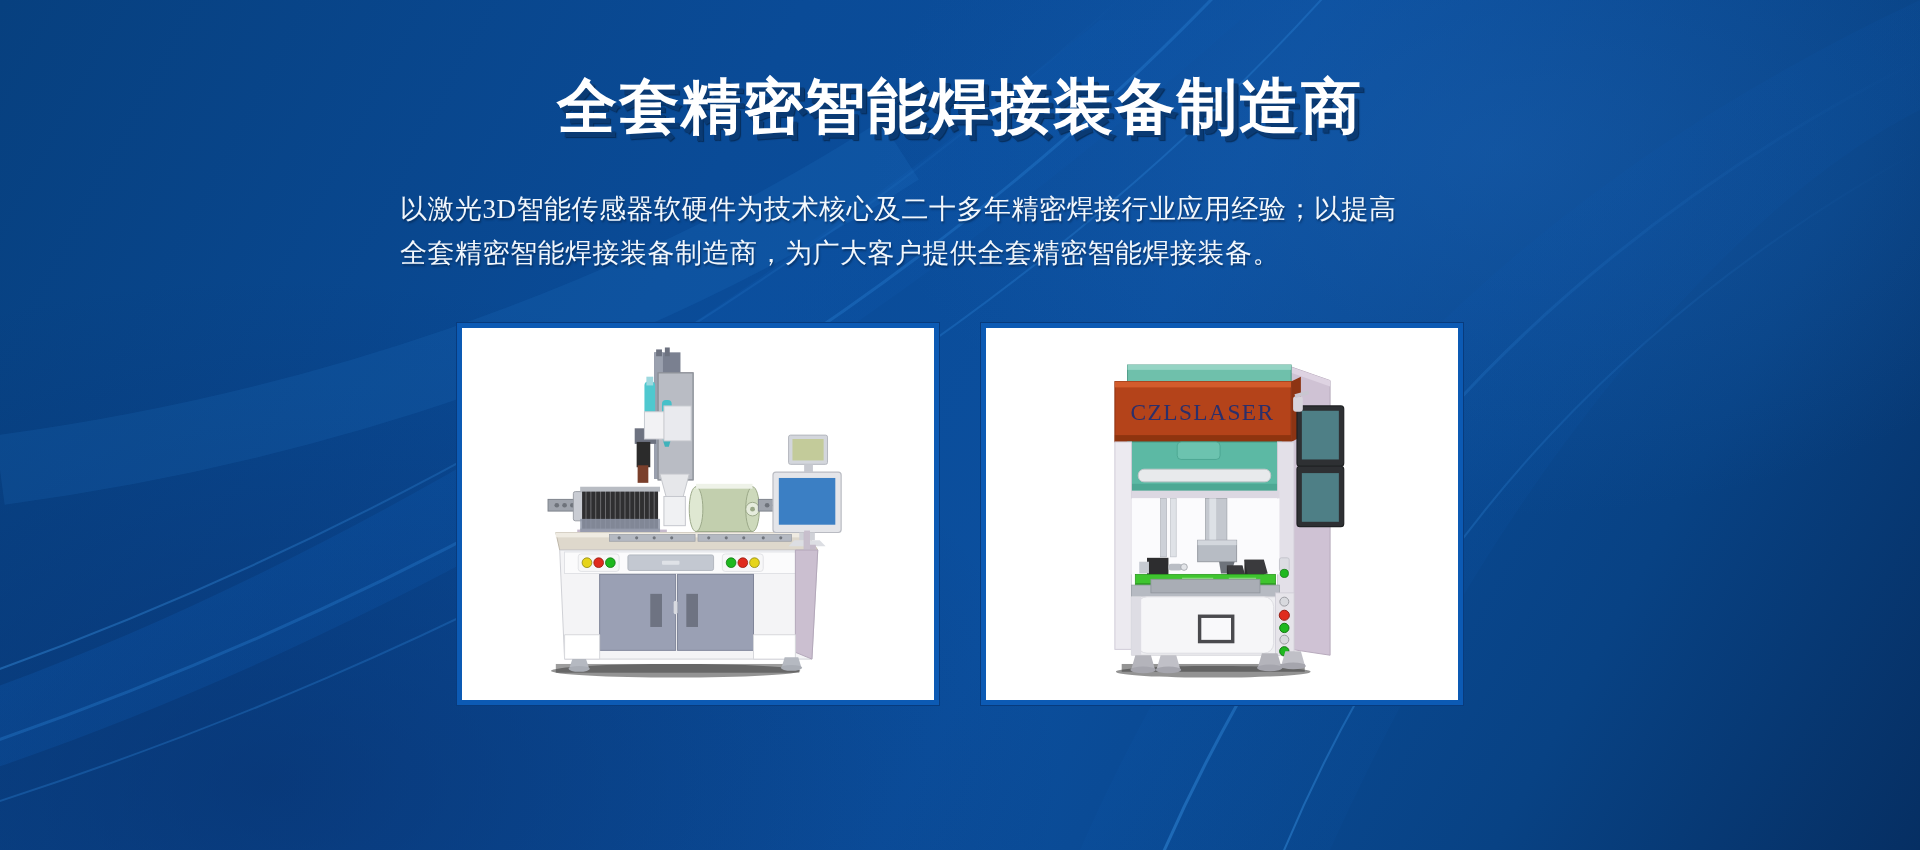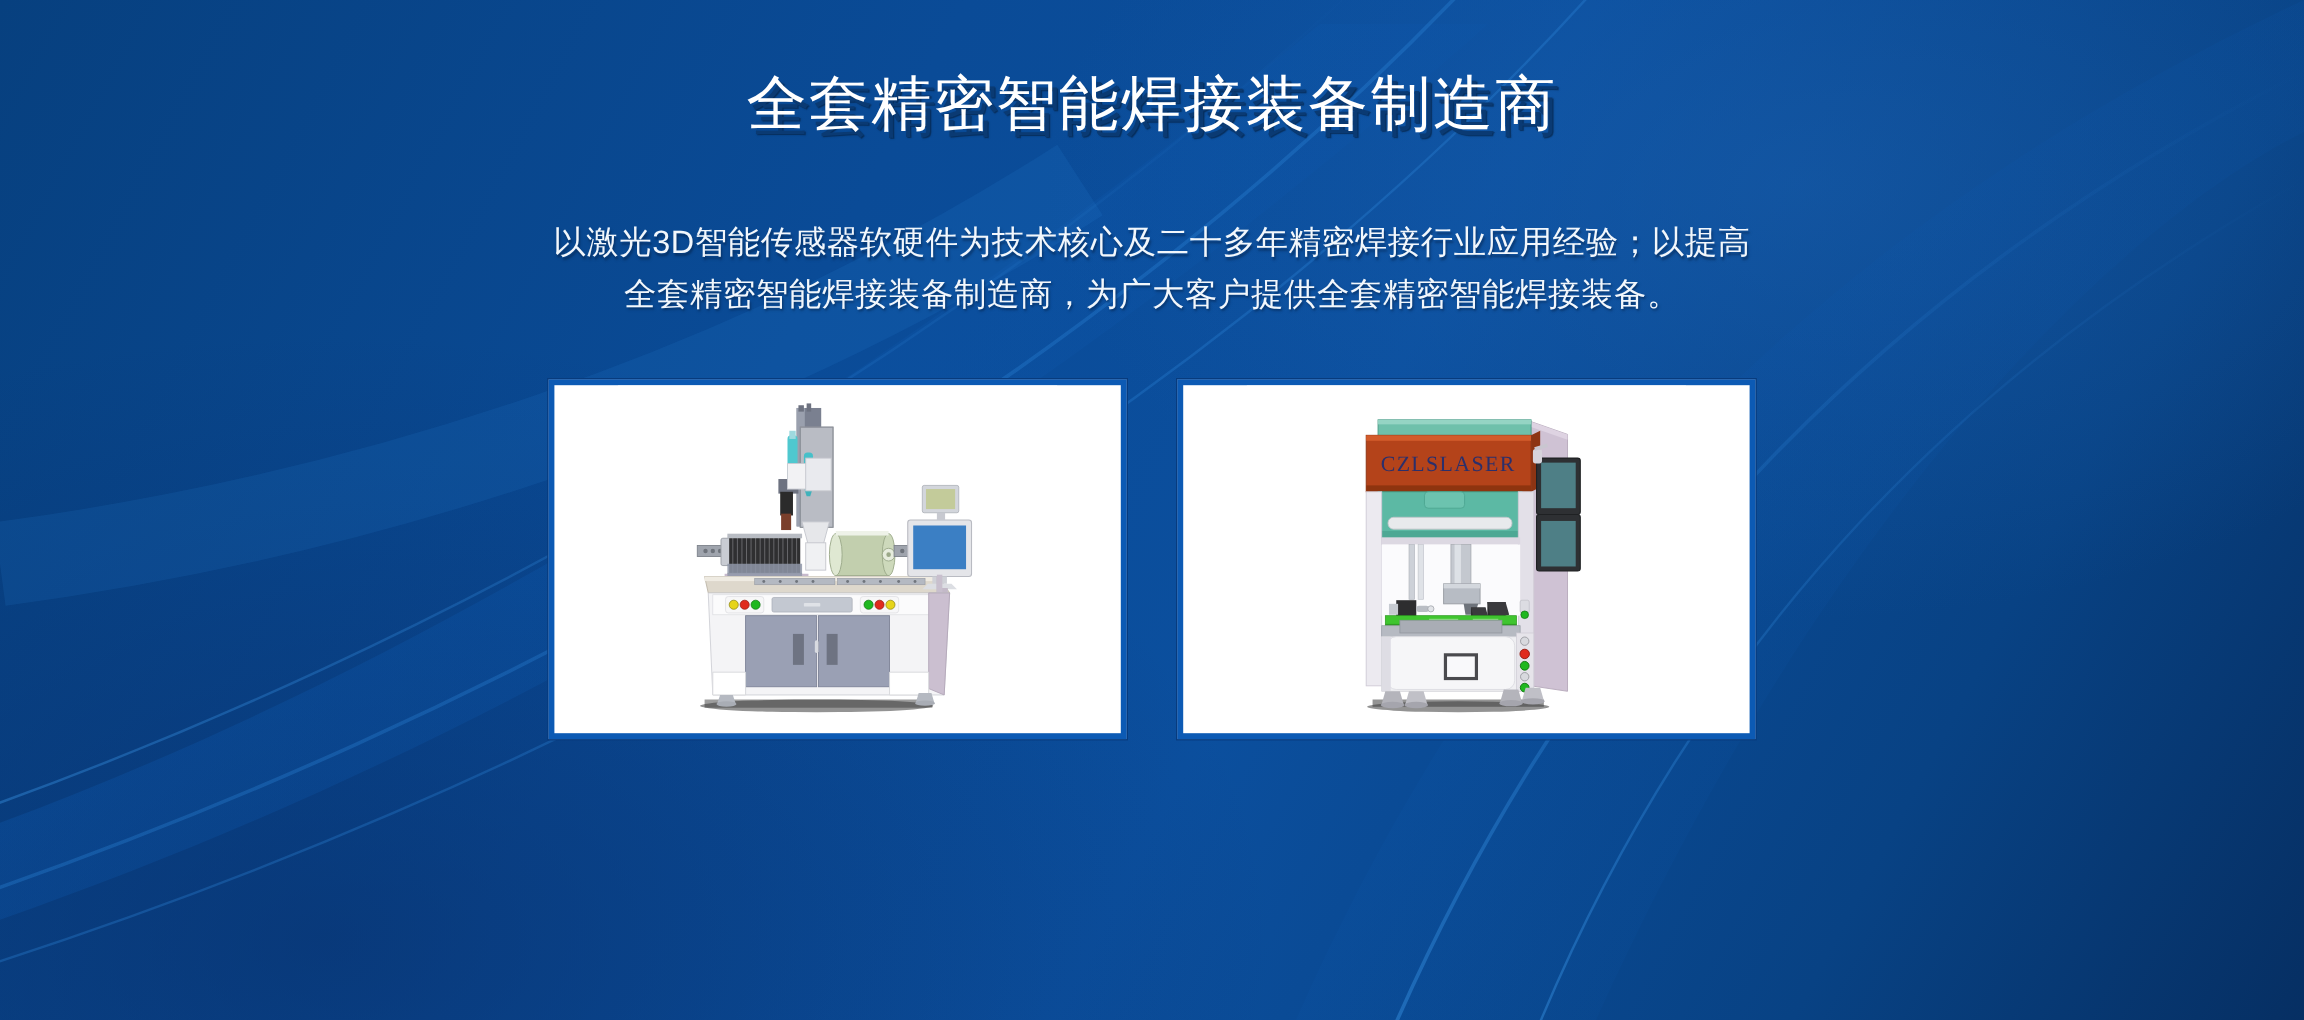--- a/index.html
+++ b/index.html
@@ -18,48 +18,49 @@
     overflow:hidden;
   }
   
   .swoosh { position:absolute; left:0; top:0; width:1920px; height:850px; pointer-events:none; }
   
   .content {
     position:absolute; left:0; top:0; width:1920px; height:850px;
     display:flex; flex-direction:column; align-items:center;
   }
   .headline {
-    margin-top:60px;
-    font-size:50px;
-    font-weight:normal;
+    margin-top:75px;
+    font-size:60px;
+    font-weight:bold;
     color:#ffffff;
     letter-spacing:2px;
     line-height:1.05;
     text-shadow:
       4px 5px 0 #0a3a73,
       5px 6px 1px rgba(5,35,70,.75);
     white-space:nowrap;
   }
   .subtitle {
-    margin-top:68px;
+    margin-top:50px;
     width:1120px;
-    text-align:center;
+    text-align:left;
     color:#f2f7fc;
     font-size:27px;
     line-height:1.62;
     letter-spacing:.5px;
     text-shadow:1px 2px 2px rgba(4,30,64,.55);
+    font-family:Liberation Serif, serif;
   }
   .cards {
     margin-top:48px;
     display:flex;
     gap:42px;
   }
   .card {
-    width:482px; height:300px;
+    width:482px; height:382px;
     background:#ffffff;
     border:5px solid #0c5ab4;
     outline:1px solid #083b7d;
     position:relative;
     overflow:hidden;
   }
   .card svg { display:block; width:100%; height:100%; }
   .shadow-ellipse { fill:#3b3b3b; opacity:.55; }
 </style>
 </head>

